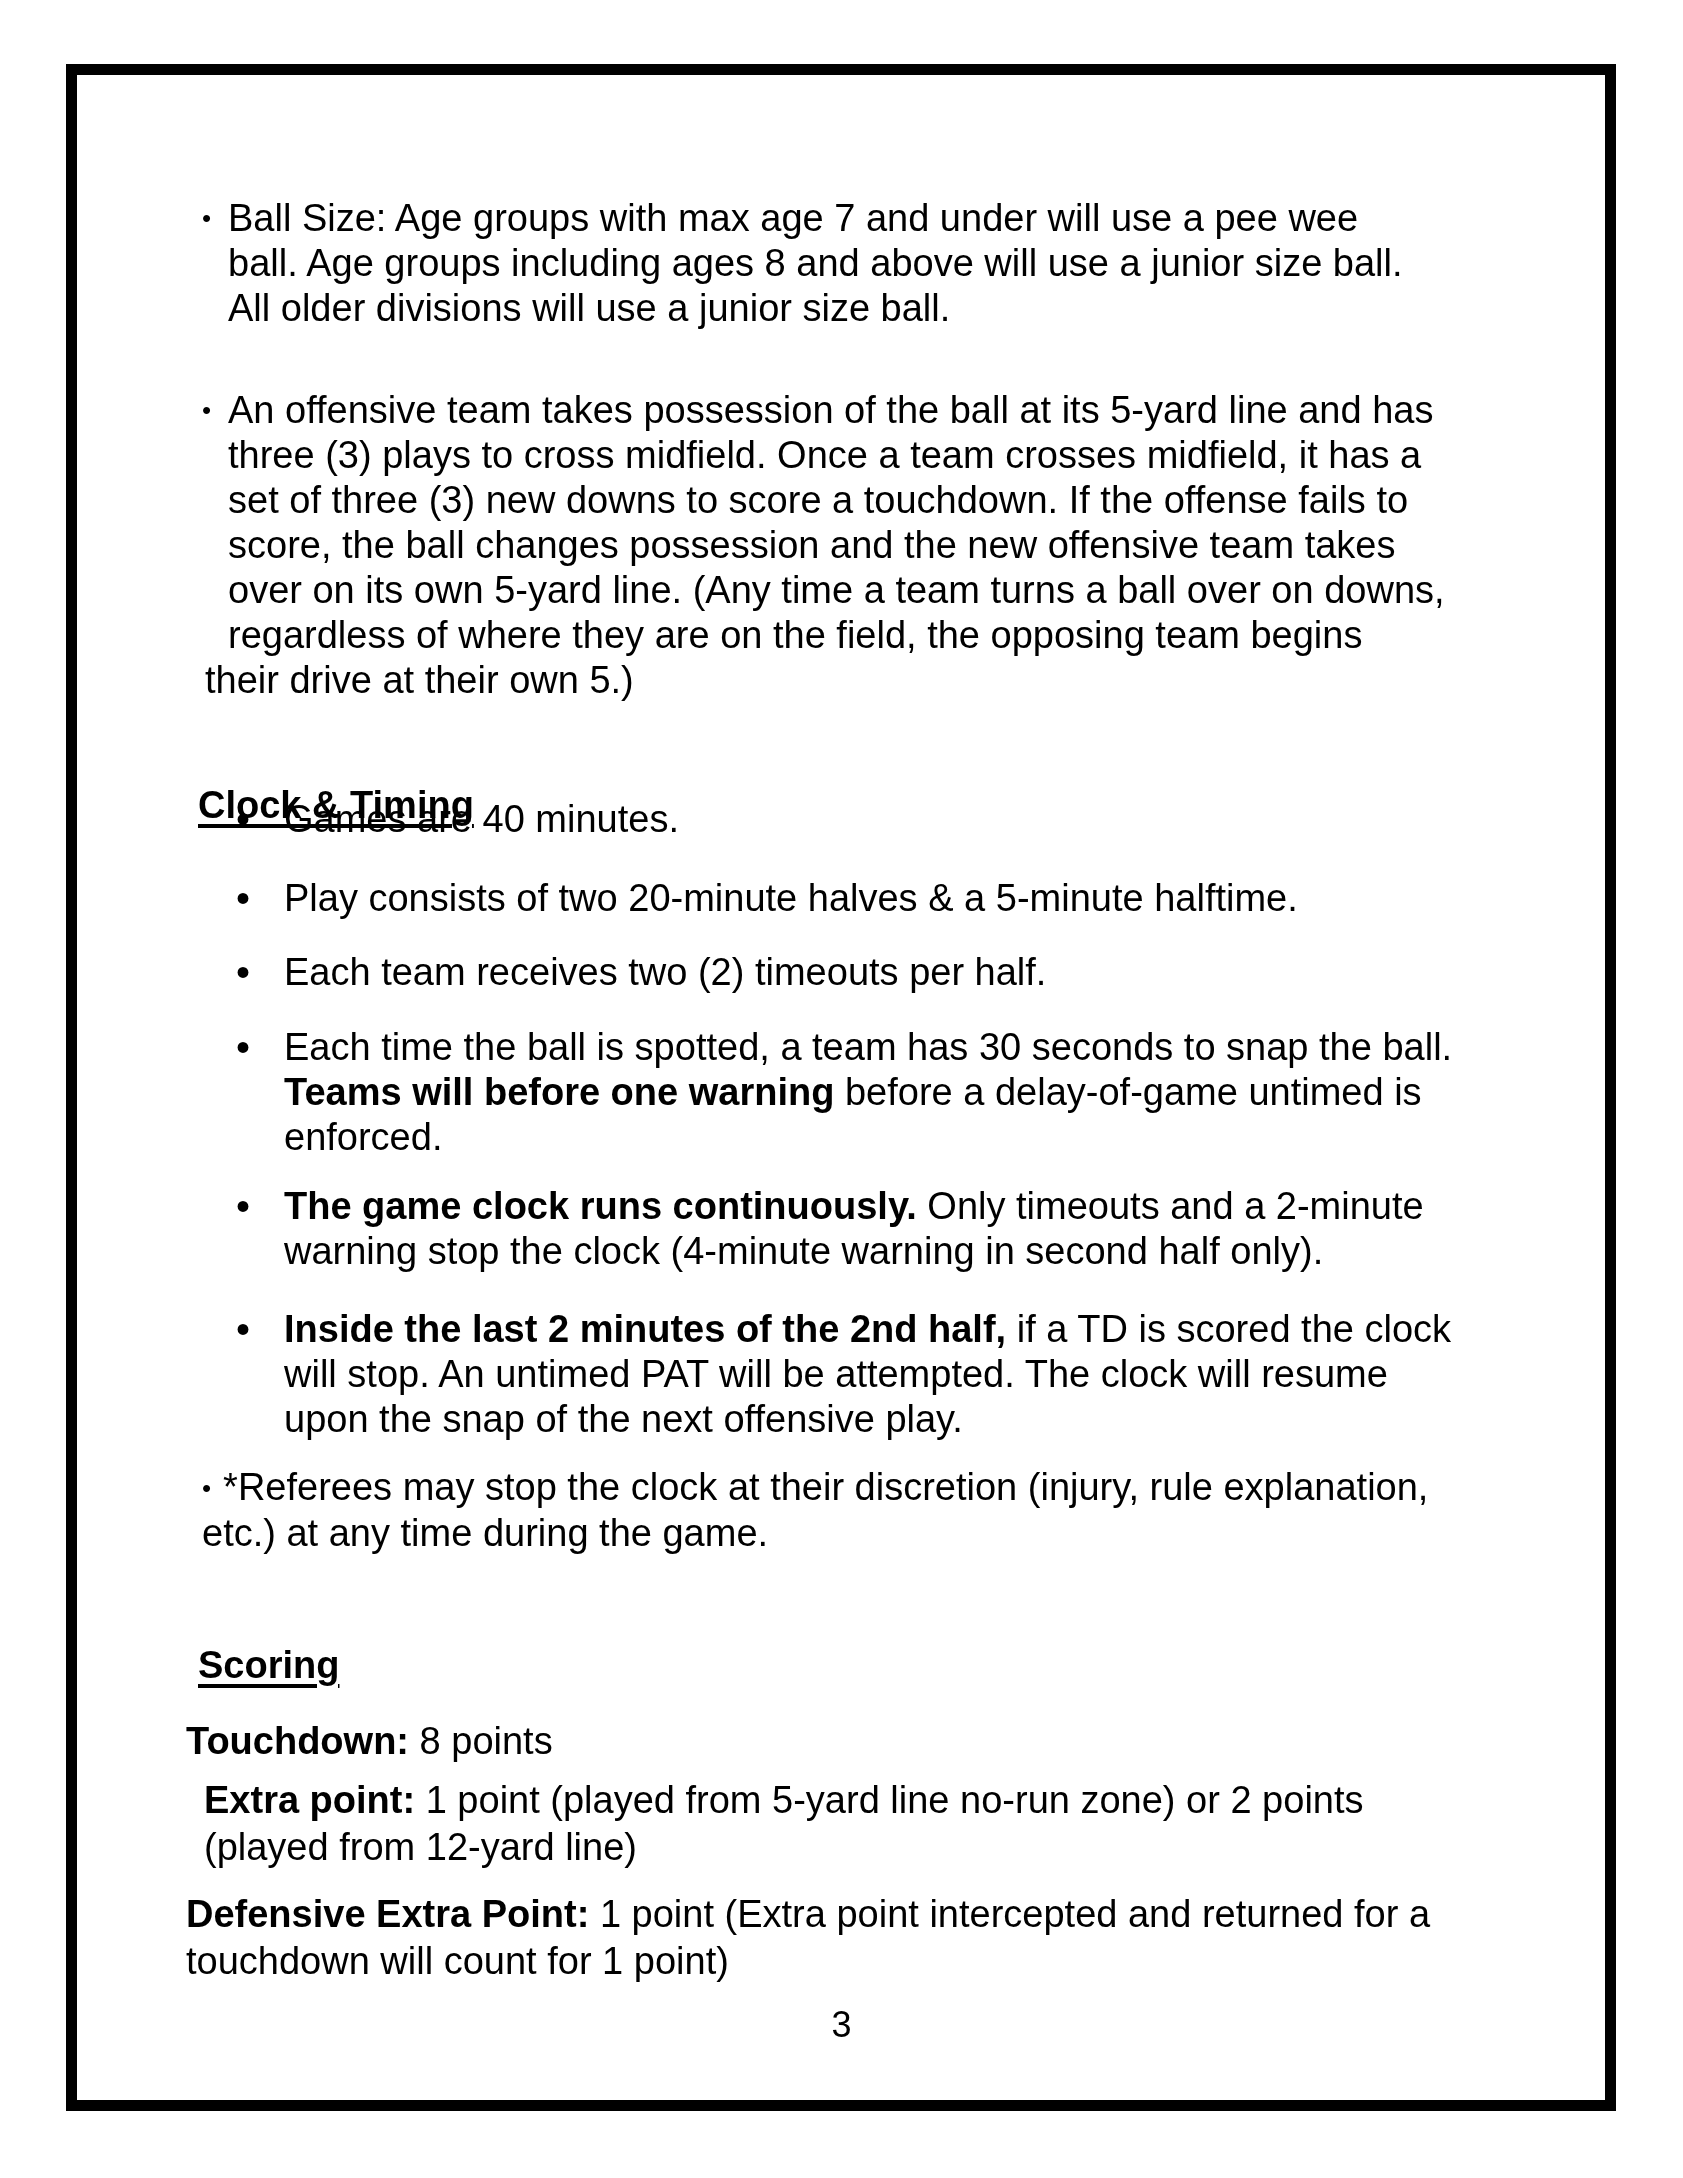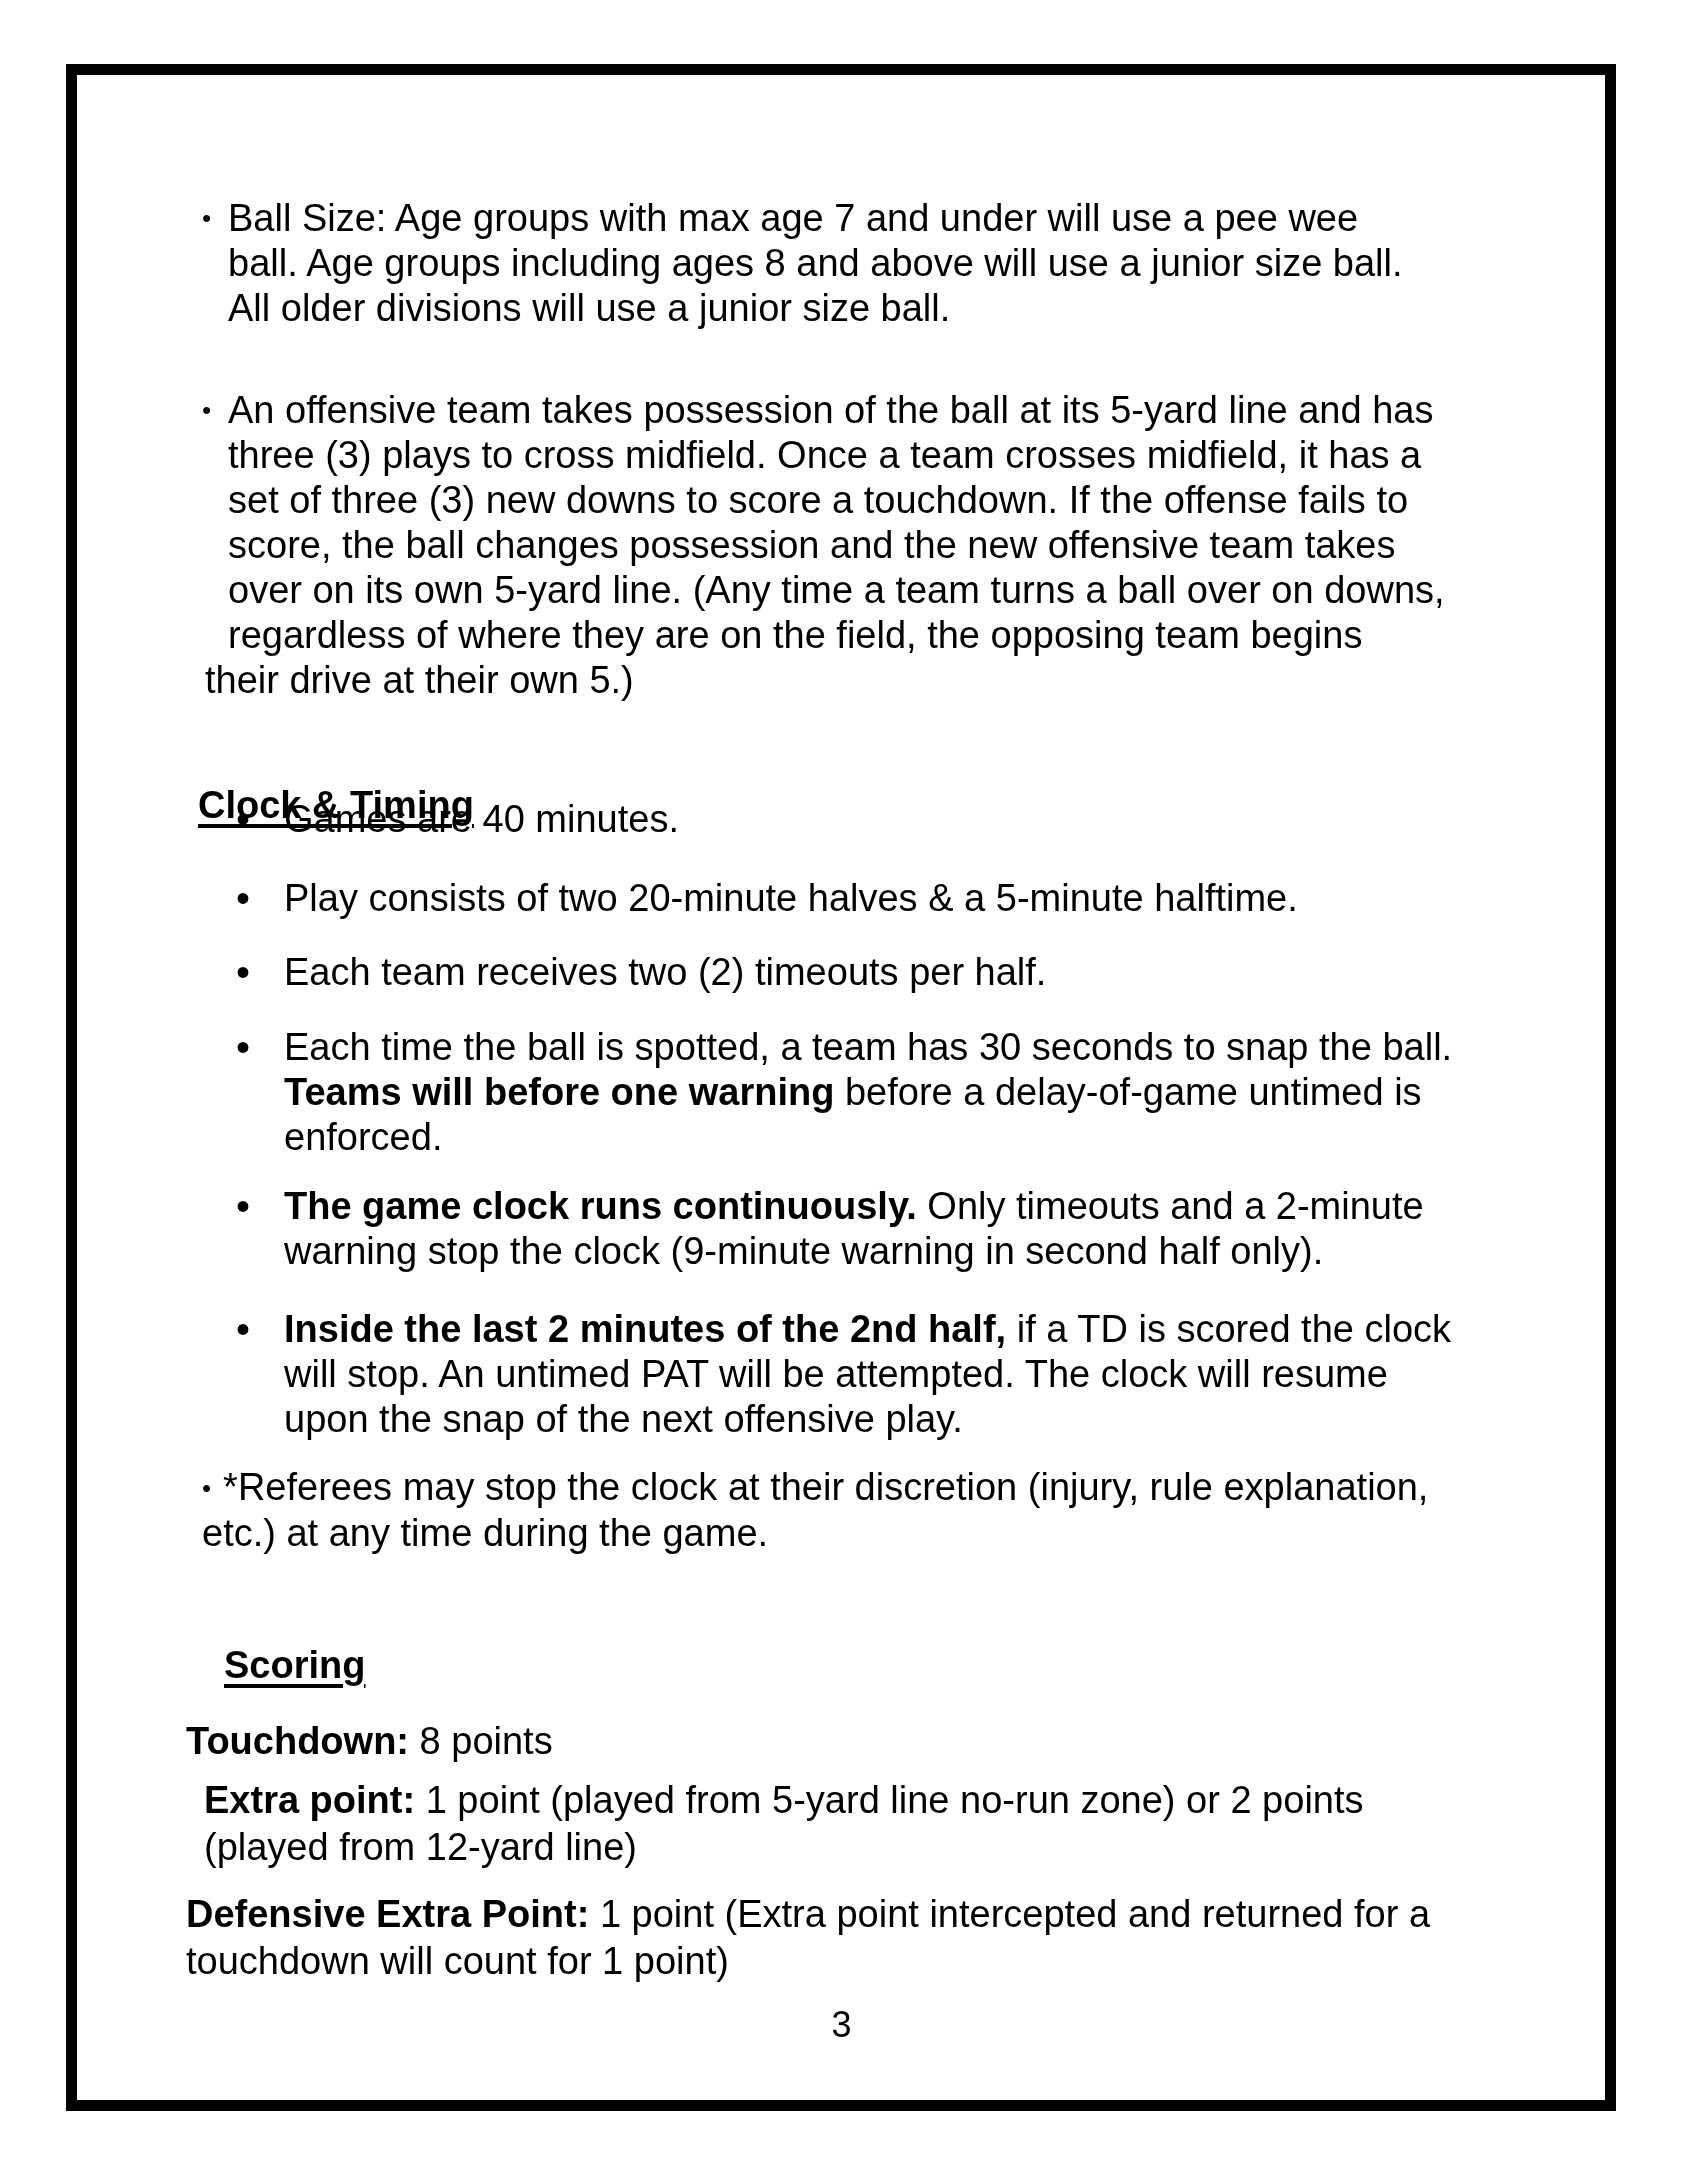--- a/index.html
+++ b/index.html
@@ -100,36 +100,36 @@
   <div class="block" style="left:284px; top:1025px;">
     <span class="marker marker-lg">•</span>
     <div class="line">Each time the ball is spotted, a team has 30 seconds to snap the ball.</div>
     <div class="line"><span class="b">Teams will before one warning</span><span> before a delay-of-game untimed is</span></div>
     <div class="line">enforced.</div>
   </div>
 
   <div class="block" style="left:284px; top:1184px;">
     <span class="marker marker-lg">•</span>
     <div class="line"><span class="b">The game clock runs continuously.</span><span> Only timeouts and a 2-minute</span></div>
-    <div class="line">warning stop the clock (9-minute warning in second half only).</div>
+    <div class="line">warning stop the clock (4-minute warning in second half only).</div>
   </div>
 
   <div class="block" style="left:284px; top:1307px;">
     <span class="marker marker-lg">•</span>
     <div class="line"><span class="b">Inside the last 2 minutes of the 2nd half,</span><span> if a TD is scored the clock</span></div>
     <div class="line">will stop. An untimed PAT will be attempted. The clock will resume</div>
     <div class="line">upon the snap of the next offensive play.</div>
   </div>
 
   <div class="block" style="left:202px; top:1465px;">
     <div class="line"><span class="marker-inline">•</span><span>*Referees may stop the clock at their discretion (injury, rule explanation,</span></div>
     <div class="line">etc.) at any time during the game.</div>
   </div>
 
-  <div class="block heading" style="left:198px; top:1643px;margin-left:26px;">Scoring</div>
+  <div class="block heading" style="left:198px; top:1643px;">Scoring</div>
 
   <div class="block scoring-block" style="left:186px; top:1718px;">
     <div class="line"><span class="b">Touchdown:</span><span> 8 points</span></div>
   </div>
 
   <div class="block scoring-block" style="left:204px; top:1777px;">
     <div class="line"><span class="b">Extra point:</span><span> 1 point (played from 5-yard line no-run zone) or 2 points</span></div>
     <div class="line">(played from 12-yard line)</div>
   </div>
 

